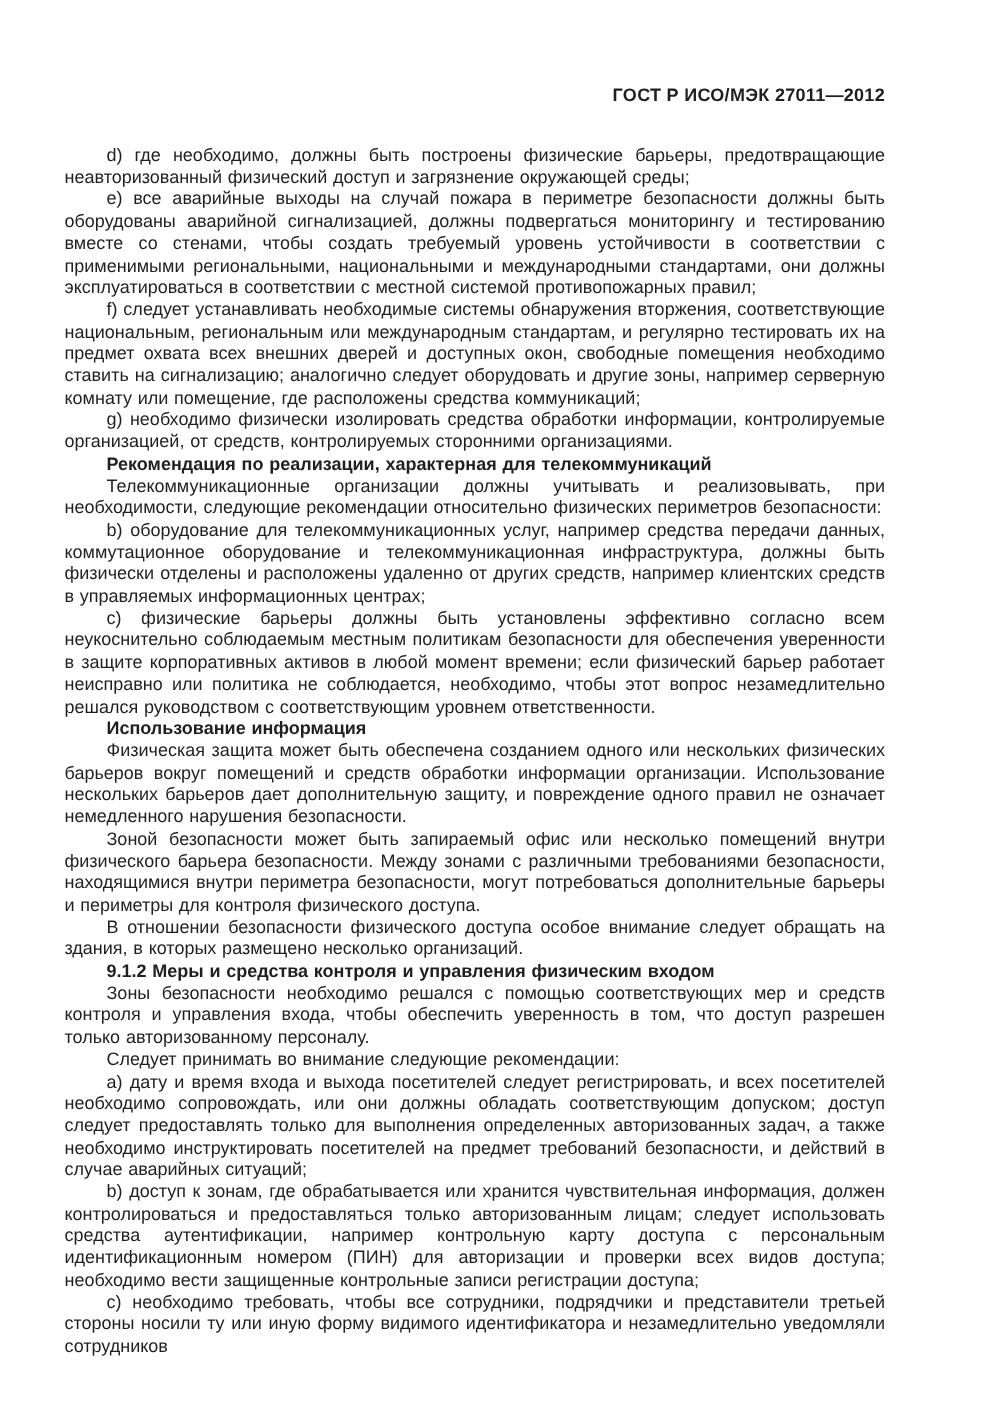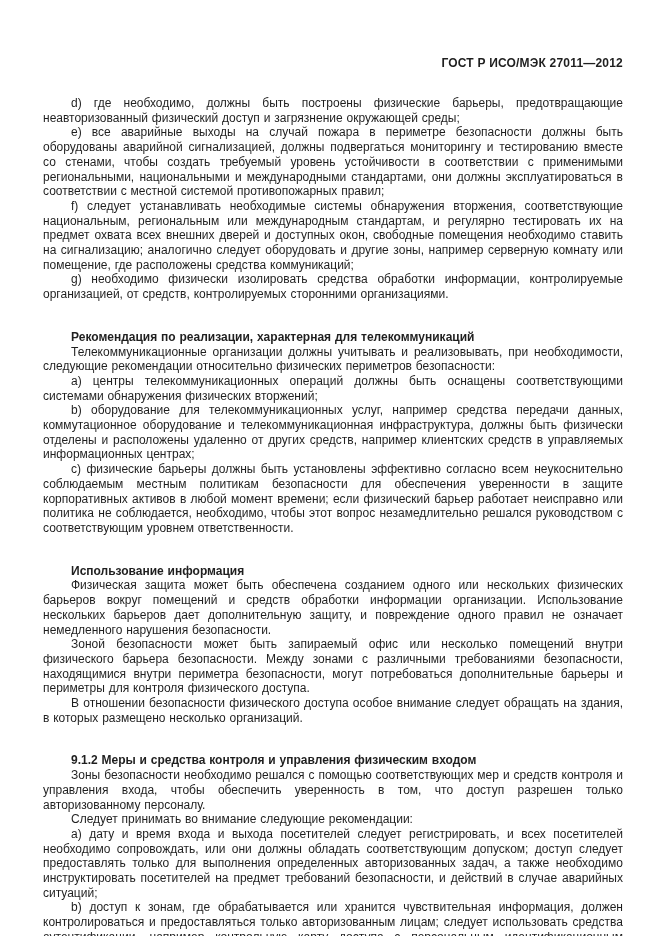--- a/index.html
+++ b/index.html
@@ -12,21 +12,21 @@
     height: 936px;
     box-sizing: border-box;
     font-family: "Liberation Sans", sans-serif;
     color: #1f1f1f;
     overflow: hidden;
   }
   .page {
     box-sizing: border-box;
     width: 661px;
     height: 936px;
-    padding: 56px 38px 20px 43px;
+    padding: 56px 71px 20px 43px;
     background: #ffffff;
   }
   .doc-header {
     text-align: right;
     font-weight: bold;
     font-size: 12px;
     line-height: 14px;
     margin: 0 0 26px 0;
     letter-spacing: 0.2px;
   }
@@ -34,38 +34,36 @@
     margin: 0;
     font-size: 12px;
     line-height: 14.7px;
     text-align: justify;
     text-indent: 28px;
     word-spacing: 0.5px;
   }
   .heading {
     font-weight: bold;
     text-align: left;
-    margin-top: 28px;
   }
 </style>
 </head>
 <body>
 
 <div class="page">
 
   <p class="doc-header">ГОСТ Р ИСО/МЭК 27011—2012</p>
 
   <p class="body-para">d) где необходимо, должны быть построены физические барьеры, предотвращающие неавторизованный физический доступ и загрязнение окружающей среды;</p>
   <p class="body-para">e) все аварийные выходы на случай пожара в периметре безопасности должны быть оборудованы аварийной сигнализацией, должны подвергаться мониторингу и тестированию вместе со стенами, чтобы создать требуемый уровень устойчивости в соответствии с применимыми региональными, национальными и международными стандартами, они должны эксплуатироваться в соответствии с местной системой противопожарных правил;</p>
   <p class="body-para">f) следует устанавливать необходимые системы обнаружения вторжения, соответствующие национальным, региональным или международным стандартам, и регулярно тестировать их на предмет охвата всех внешних дверей и доступных окон, свободные помещения необходимо ставить на сигнализацию; аналогично следует оборудовать и другие зоны, например серверную комнату или помещение, где расположены средства коммуникаций;</p>
   <p class="body-para">g) необходимо физически изолировать средства обработки информации, контролируемые организацией, от средств, контролируемых сторонними организациями.</p>
 
   <p class="body-para heading">Рекомендация по реализации, характерная для телекоммуникаций</p>
   <p class="body-para">Телекоммуникационные организации должны учитывать и реализовывать, при необходимости, следующие рекомендации относительно физических периметров безопасности:</p>
-  <p class="body-para">a) центры телекоммуникационных операций должны быть оснащены соответствующими системами обнаружения физических вторжений;</p>
   <p class="body-para">b) оборудование для телекоммуникационных услуг, например средства передачи данных, коммутационное оборудование и телекоммуникационная инфраструктура, должны быть физически отделены и расположены удаленно от других средств, например клиентских средств в управляемых информационных центрах;</p>
   <p class="body-para">c) физические барьеры должны быть установлены эффективно согласно всем неукоснительно соблюдаемым местным политикам безопасности для обеспечения уверенности в защите корпоративных активов в любой момент времени; если физический барьер работает неисправно или политика не соблюдается, необходимо, чтобы этот вопрос незамедлительно решался руководством с соответствующим уровнем ответственности.</p>
 
   <p class="body-para heading">Использование информация</p>
   <p class="body-para">Физическая защита может быть обеспечена созданием одного или нескольких физических барьеров вокруг помещений и средств обработки информации организации. Использование нескольких барьеров дает дополнительную защиту, и повреждение одного правил не означает немедленного нарушения безопасности.</p>
   <p class="body-para">Зоной безопасности может быть запираемый офис или несколько помещений внутри физического барьера безопасности. Между зонами с различными требованиями безопасности, находящимися внутри периметра безопасности, могут потребоваться дополнительные барьеры и периметры для контроля физического доступа.</p>
   <p class="body-para">В отношении безопасности физического доступа особое внимание следует обращать на здания, в которых размещено несколько организаций.</p>
 
   <p class="body-para heading">9.1.2 Меры и средства контроля и управления физическим входом</p>
   <p class="body-para">Зоны безопасности необходимо решался с помощью соответствующих мер и средств контроля и управления входа, чтобы обеспечить уверенность в том, что доступ разрешен только авторизованному персоналу.</p>

